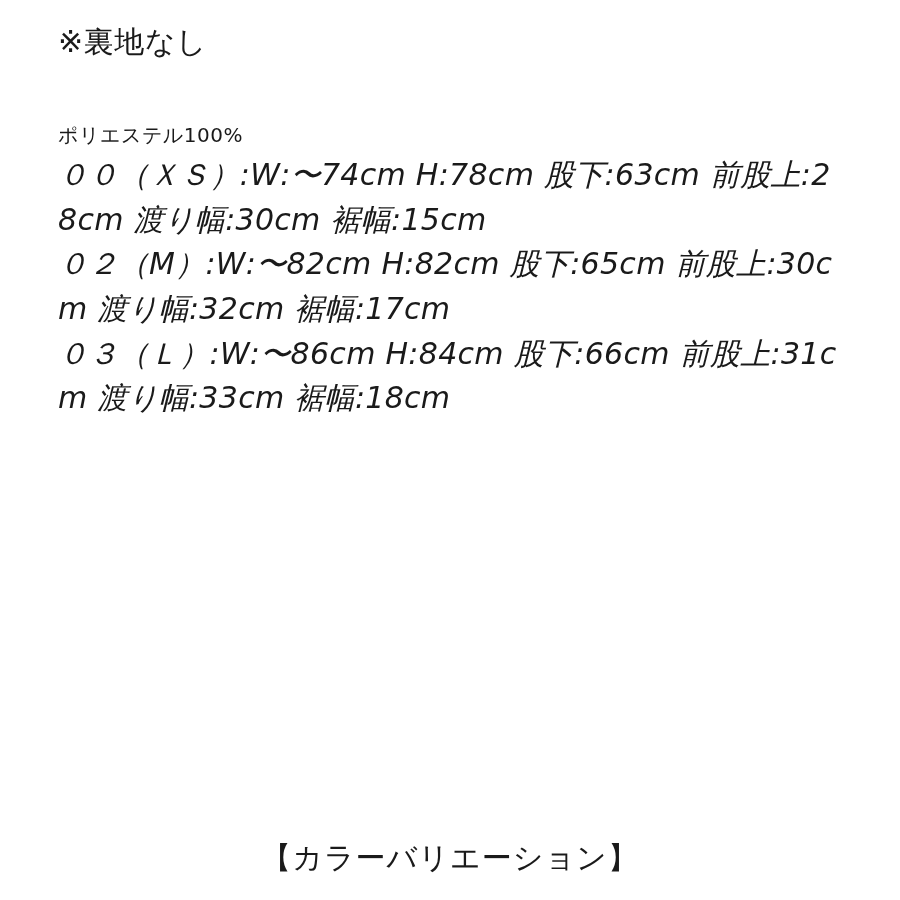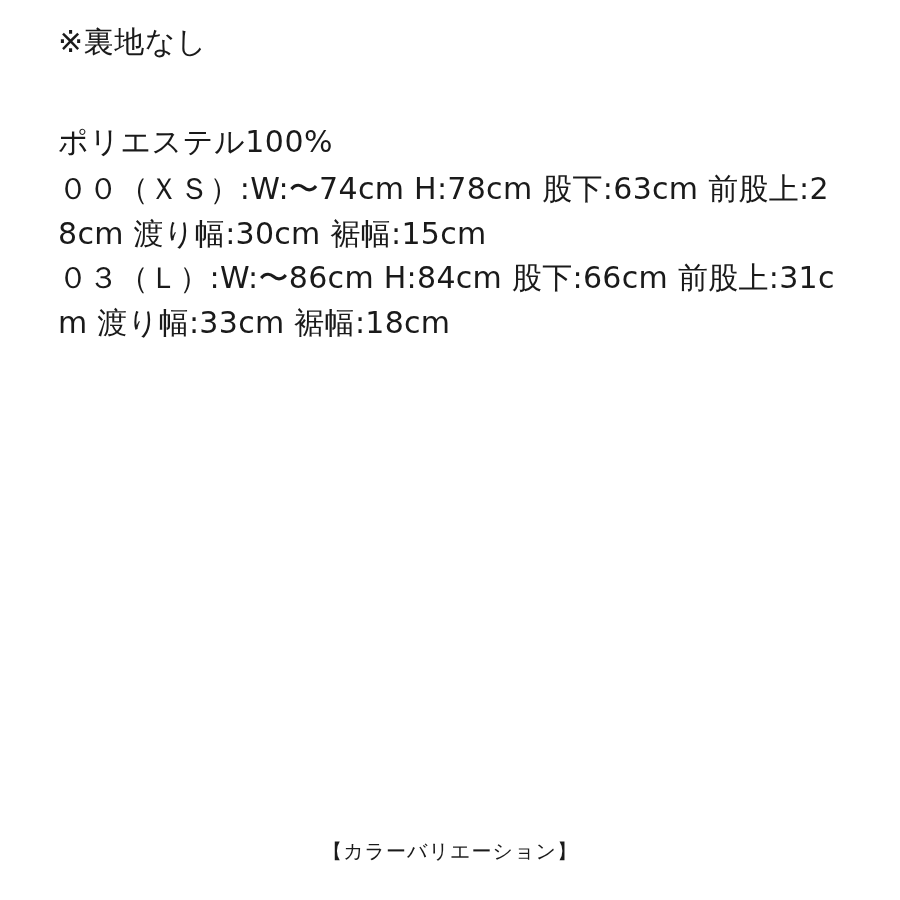--- a/index.html
+++ b/index.html
@@ -22,56 +22,58 @@
     padding: 22px 58px 0 58px;
   }
   .note-line {
     font-size: 30px;
     line-height: 1.35;
     letter-spacing: 0.5px;
     margin: 0 0 0 0;
   }
   .gap-1 { height: 58px; }
   .spec-line {
-    font-size: 30px;
+    font-size: 20px;
     line-height: 1.42;
     letter-spacing: 0.5px;
     margin: 0;
   }
   .sizes {
     margin-top: 4px;
+    font-style: italic;
   }
   .size-block {
     font-size: 30px;
     line-height: 1.49;
     letter-spacing: 0.3px;
     margin: 0;
     word-break: break-all;
   }
   .color-heading {
     position: absolute;
     left: 0;
     right: 0;
     top: 838px;
     text-align: center;
-    font-size: 20px;
+    font-size: 30px;
     letter-spacing: 1px;
   }
 </style>
 </head>
 <body>
 
 <div class="page">
 
   <p class="note-line">※裏地なし</p>
 
   <div class="gap-1"></div>
 
   <p class="spec-line">ポリエステル100%</p>
 
   <div class="sizes">
     <p class="size-block">００（ＸＳ）:W:〜74cm H:78cm 股下:63cm 前股上:28cm 渡り幅:30cm 裾幅:15cm</p>
+    <p class="size-block">０２（M）:W:〜82cm H:82cm 股下:65cm 前股上:30cm 渡り幅:32cm 裾幅:17cm</p>
     <p class="size-block">０３（Ｌ）:W:〜86cm H:84cm 股下:66cm 前股上:31cm 渡り幅:33cm 裾幅:18cm</p>
   </div>
 
   <div class="color-heading">【カラーバリエーション】</div>
 
 </div>
 
 </body></html>

